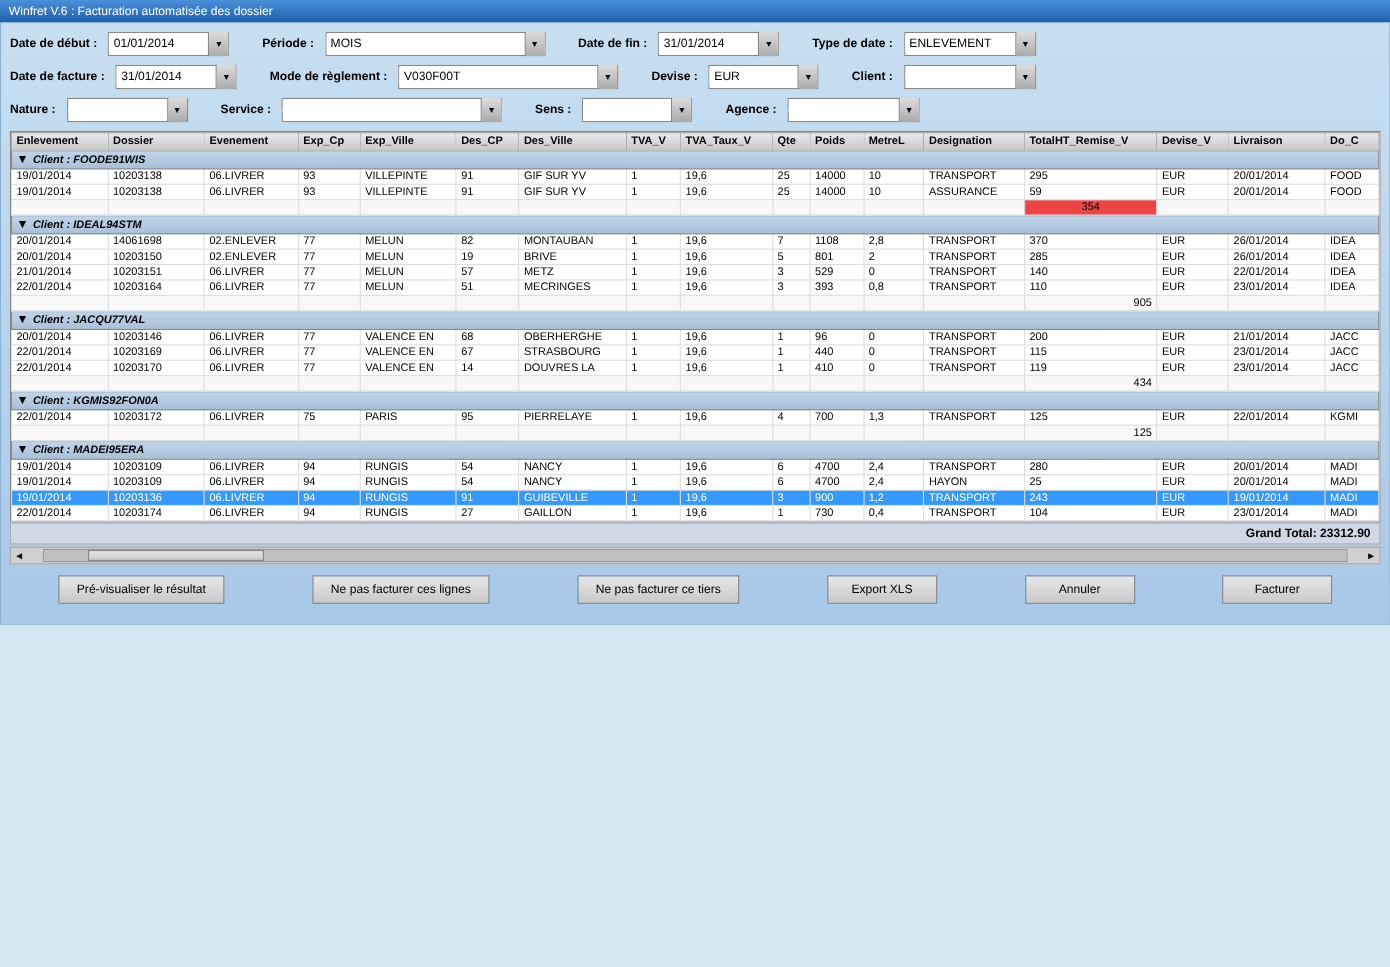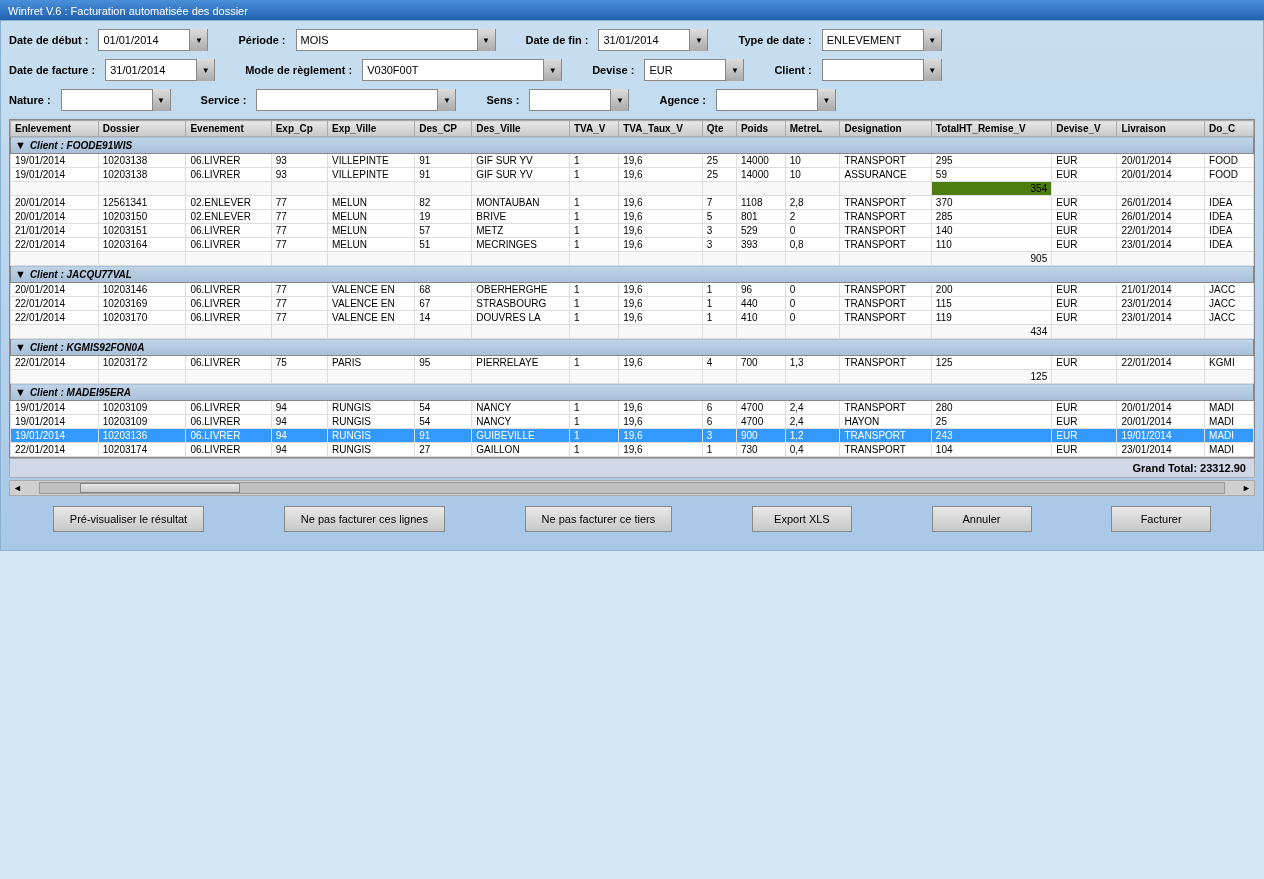--- a/index.html
+++ b/index.html
@@ -360,28 +360,31 @@
             <td style="background: rgb(248, 248, 248); border-top: 1px solid rgb(170, 170, 170);"></td>
             <td style="background: rgb(248, 248, 248); border-top: 1px solid rgb(170, 170, 170);"></td>
             <td style="background: rgb(248, 248, 248); border-top: 1px solid rgb(170, 170, 170);"></td>
             <td style="background: rgb(248, 248, 248); border-top: 1px solid rgb(170, 170, 170);"></td>
             <td style="background: rgb(248, 248, 248); border-top: 1px solid rgb(170, 170, 170);"></td>
             <td style="background: rgb(248, 248, 248); border-top: 1px solid rgb(170, 170, 170);"></td>
             <td style="background: rgb(248, 248, 248); border-top: 1px solid rgb(170, 170, 170);"></td>
             <td style="background: rgb(248, 248, 248); border-top: 1px solid rgb(170, 170, 170);"></td>
             <td style="background: rgb(248, 248, 248); border-top: 1px solid rgb(170, 170, 170);"></td>
             <td style="background: rgb(248, 248, 248); border-top: 1px solid rgb(170, 170, 170);"></td>
-            <td style="text-align: right; font-weight: normal; background: #4d7c0f; border-top: 1px solid rgb(170, 170, 170);">354</td>
-            <td style="background: rgb(248, 248, 248); border-top: 1px solid rgb(170, 170, 170);"></td>
-            <td style="background: rgb(248, 248, 248); border-top: 1px solid rgb(170, 170, 170);"></td>
-            <td style="background: rgb(248, 248, 248); border-top: 1px solid rgb(170, 170, 170);"></td>
+            <td style="text-align: center; font-weight: normal; background: #ef4444; border-top: 1px solid rgb(170, 170, 170);">354</td>
+            <td style="background: rgb(248, 248, 248); border-top: 1px solid rgb(170, 170, 170);"></td>
+            <td style="background: rgb(248, 248, 248); border-top: 1px solid rgb(170, 170, 170);"></td>
+            <td style="background: rgb(248, 248, 248); border-top: 1px solid rgb(170, 170, 170);"></td>
+          </tr>
+          <tr class="client-header">
+            <td colspan="17" style="font-weight: bold; font-size: 10px;"><span style="margin-right:4px;">▼</span>Client : IDEAL94STM</td>
           </tr>
           <tr class="data-row">
             <td>20/01/2014</td>
-            <td>12561341</td>
+            <td>14061698</td>
             <td>02.ENLEVER</td>
             <td>77</td>
             <td>MELUN</td>
             <td>82</td>
             <td>MONTAUBAN</td>
             <td>1</td>
             <td>19,6</td>
             <td>7</td>
             <td>1108</td>
             <td>2,8</td>

